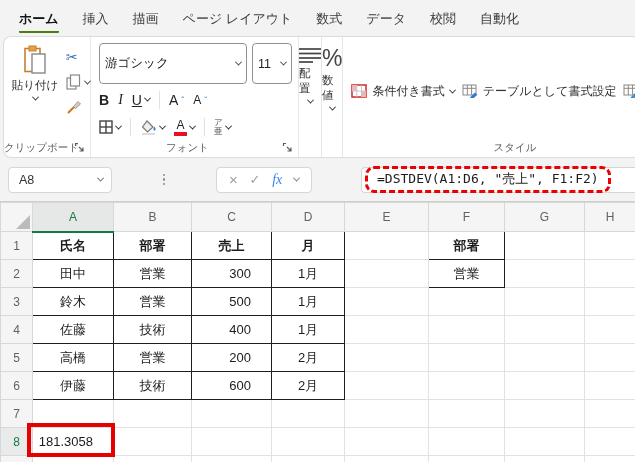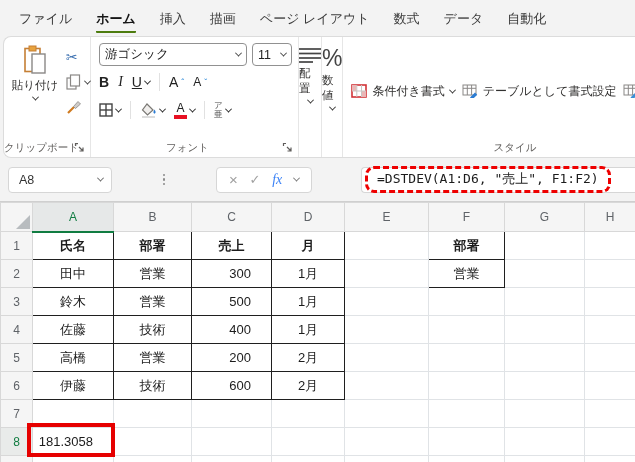--- a/index.html
+++ b/index.html
@@ -23,21 +23,21 @@
   .bigbtn { display:flex; flex-direction:column; align-items:center; justify-content:flex-start;
     padding-top:8px; gap:3px; font-size:11.5px; color:#323130; height:100%; }
   
   .g-clip { width:130px; display:flex; }
   .clip-paste { width:62px;text-align:right; }
   .clip-mini { display:flex; flex-direction:column; gap:9px; padding-top:12px; }
   .mini-btn { display:flex; align-items:center; gap:4px; color:#3b3b3b; font-size:12px; height:16px; }
   
   .g-font { width:210px; padding:6px 6px 18px 8px; display:flex; flex-direction:column; gap:4px; }
   .font-row1 { display:flex; gap:5px; }
-  .combo { border:1px solid #919191; border-radius:4px; background:#fff; height:23px;
+  .combo { border:1px solid #919191; border-radius:4px; background:#fff; height:41px;
     display:flex; align-items:center; font-size:12.5px; color:#222; padding:0 5px; gap:4px; }
   .combo .chev { margin-left:auto; color:#444; }
   .font-name { width:148px; }
   .font-size { width:40px; }
   .font-row2, .font-row3 { display:flex; align-items:center; gap:9px; font-size:14px; color:#222; height:24px; }
   .vdiv { width:1px; height:18px; background:#e1e1e1; }
   .fbtn { display:flex; align-items:center; gap:3px; }
   .b-bold { font-weight:bold; }
   .b-italic { font-style:italic; font-family:"Liberation Serif",serif; }
   .b-under { text-decoration:underline; }
@@ -91,27 +91,27 @@
   td.ctr { text-align:center; }
   td.num { text-align:right; padding-right:20px; }
   .result-hl { position:absolute; left:27px; top:221px; width:88px; height:34px;
     border:4px solid #e60000; pointer-events:none; }
   svg { display:block; }
 </style>
 </head>
 <body>
 
 <div class="tabbar">
-  <div class="tab"><span class="tlbl">ファイル</span></div>
   <div class="tab active"><span class="tlbl">ホーム</span></div>
   <div class="tab"><span class="tlbl">挿入</span></div>
   <div class="tab"><span class="tlbl">描画</span></div>
   <div class="tab"><span class="tlbl">ページ レイアウト</span></div>
   <div class="tab"><span class="tlbl">数式</span></div>
   <div class="tab"><span class="tlbl">データ</span></div>
+  <div class="tab"><span class="tlbl">校閲</span></div>
   <div class="tab"><span class="tlbl">自動化</span></div>
 </div>
 
 <div class="ribbon">
 
   <div class="group g-clip">
     <div class="clip-paste bigbtn">
       <span>
         <svg width="24" height="30" viewBox="0 0 24 30">
           <rect x="2" y="3.5" width="15" height="23" fill="#fff" stroke="#c57f35" stroke-width="1.6"></rect>

